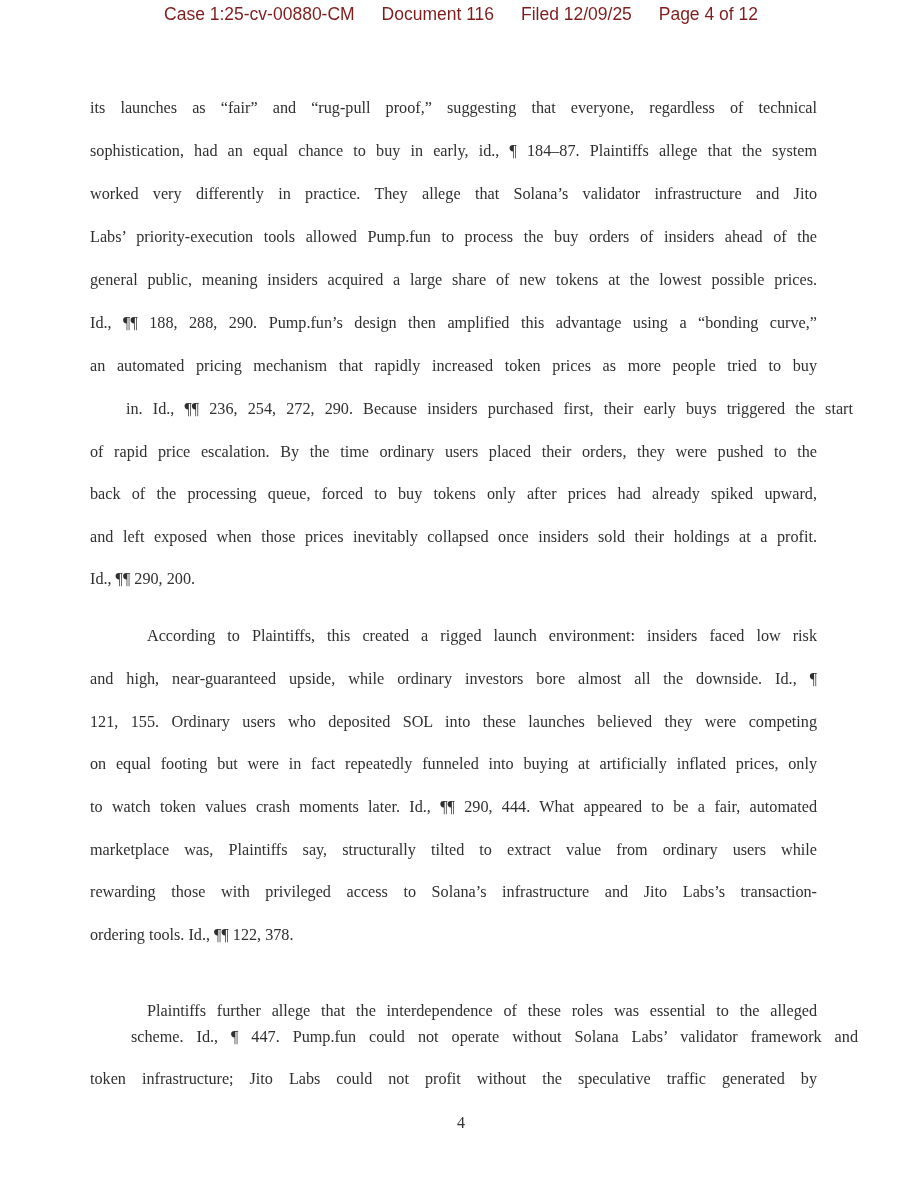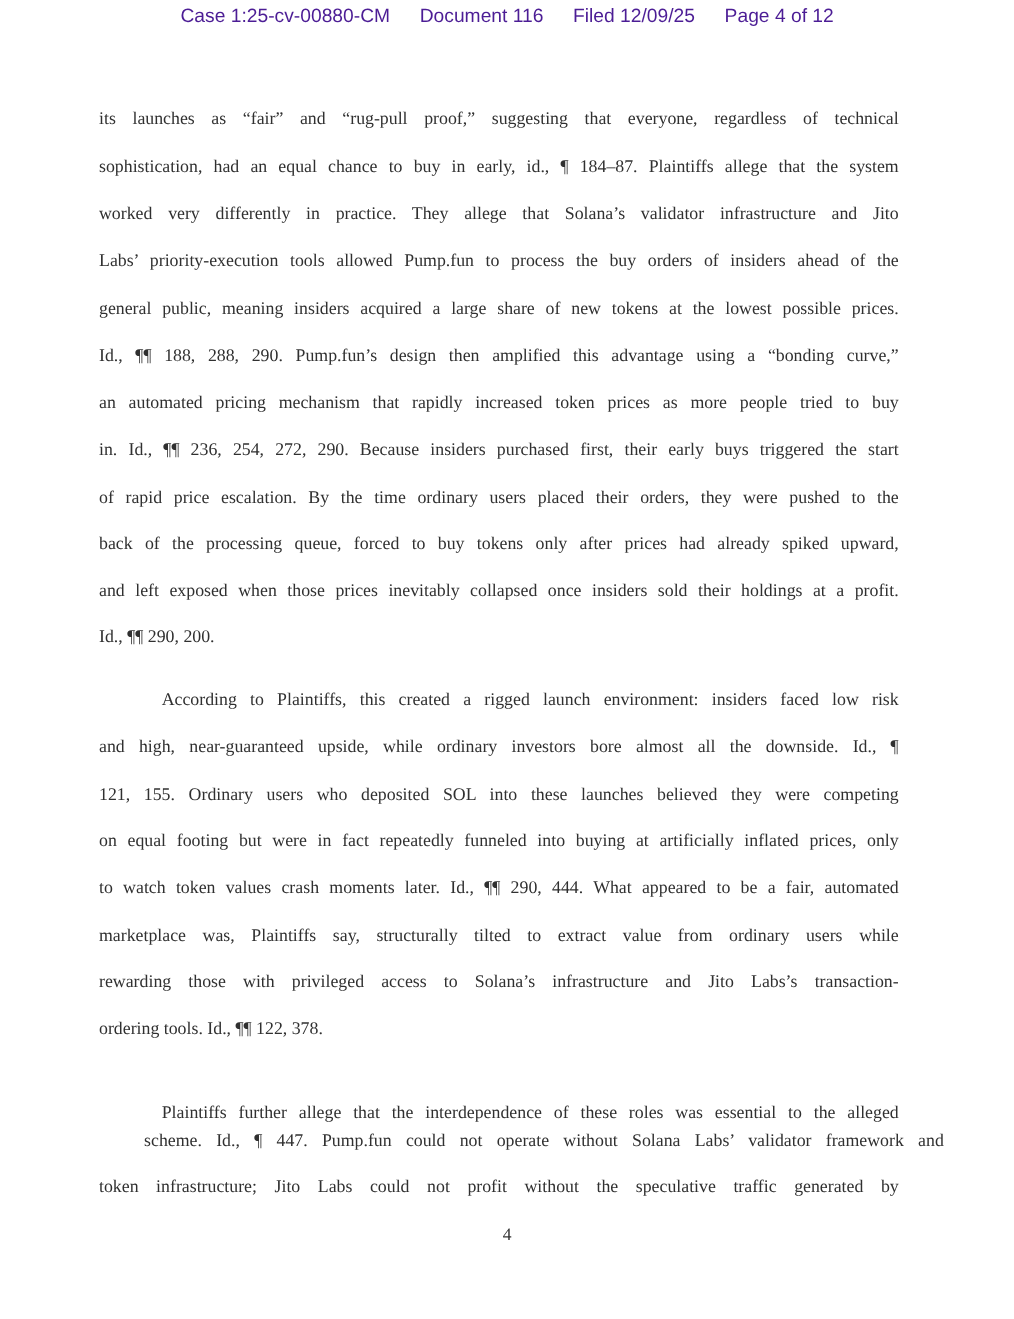--- a/index.html
+++ b/index.html
@@ -4,21 +4,21 @@
 <style>
   html, body { margin: 0; padding: 0; }
   body {
     width: 922px; height: 1199px; background: #ffffff; overflow: hidden;
     position: relative;
   }
   .header {
     position: absolute; top: 4px; left: 0; width: 922px;
     text-align: center;
     font-family: "Liberation Sans", sans-serif;
-    font-size: 17.5px; color: #4c1d95;
+    font-size: 17.5px; color: #7f1d1d;
     white-space: nowrap;
   }
   .header span { margin: 0 11px; }
   .body-text {
     position: absolute; left: 90px; width: 727px;
     font-family: "Liberation Serif", serif;
     font-size: 16.2px; color: #303030;
   }
   .line {
     position: absolute; left: 0; width: 727px; white-space: nowrap;
@@ -44,21 +44,21 @@
 
 <div class="body-text" style="top:0;">
 
   <div class="line" style="top:97px;">its launches as “fair” and “rug-pull proof,” suggesting that everyone, regardless of technical</div>
   <div class="line" style="top:140px;">sophistication, had an equal chance to buy in early, id., ¶ 184–87.  Plaintiffs allege that the system</div>
   <div class="line" style="top:183px;">worked very differently in practice.  They allege that Solana’s validator infrastructure and Jito</div>
   <div class="line" style="top:226px;">Labs’ priority-execution tools allowed Pump.fun to process the buy orders of insiders ahead of the</div>
   <div class="line" style="top:269px;">general public, meaning insiders acquired a large share of new tokens at the lowest possible prices.</div>
   <div class="line" style="top:312px;">Id., ¶¶ 188, 288, 290.  Pump.fun’s design then amplified this advantage using a “bonding curve,”</div>
   <div class="line" style="top:355px;">an automated pricing mechanism that rapidly increased token prices as more people tried to buy</div>
-  <div class="line" style="top:398px;">in.  Id., ¶¶ 236, 254, 272, 290.  Because insiders purchased first, their early buys triggered the start</div>
+  <div class="line" style="top:398px;margin-left:36px;">in.  Id., ¶¶ 236, 254, 272, 290.  Because insiders purchased first, their early buys triggered the start</div>
   <div class="line" style="top:441px;">of rapid price escalation.  By the time ordinary users placed their orders, they were pushed to the</div>
   <div class="line" style="top:483px;">back of the processing queue, forced to buy tokens only after prices had already spiked upward,</div>
   <div class="line" style="top:526px;">and left exposed when those prices inevitably collapsed once insiders sold their holdings at a profit.</div>
   <div class="line last" style="top:568px;">Id., ¶¶ 290, 200.</div>
 
   <div class="line indent" style="top:625px;">According to Plaintiffs, this created a rigged launch environment: insiders faced low risk</div>
   <div class="line" style="top:668px;">and high, near-guaranteed upside, while ordinary investors bore almost all the downside.  Id., ¶</div>
   <div class="line" style="top:711px;">121, 155.  Ordinary users who deposited SOL into these launches believed they were competing</div>
   <div class="line" style="top:753px;">on equal footing but were in fact repeatedly funneled into buying at artificially inflated prices, only</div>
   <div class="line" style="top:796px;">to watch token values crash moments later.  Id., ¶¶ 290, 444.  What appeared to be a fair, automated</div>

